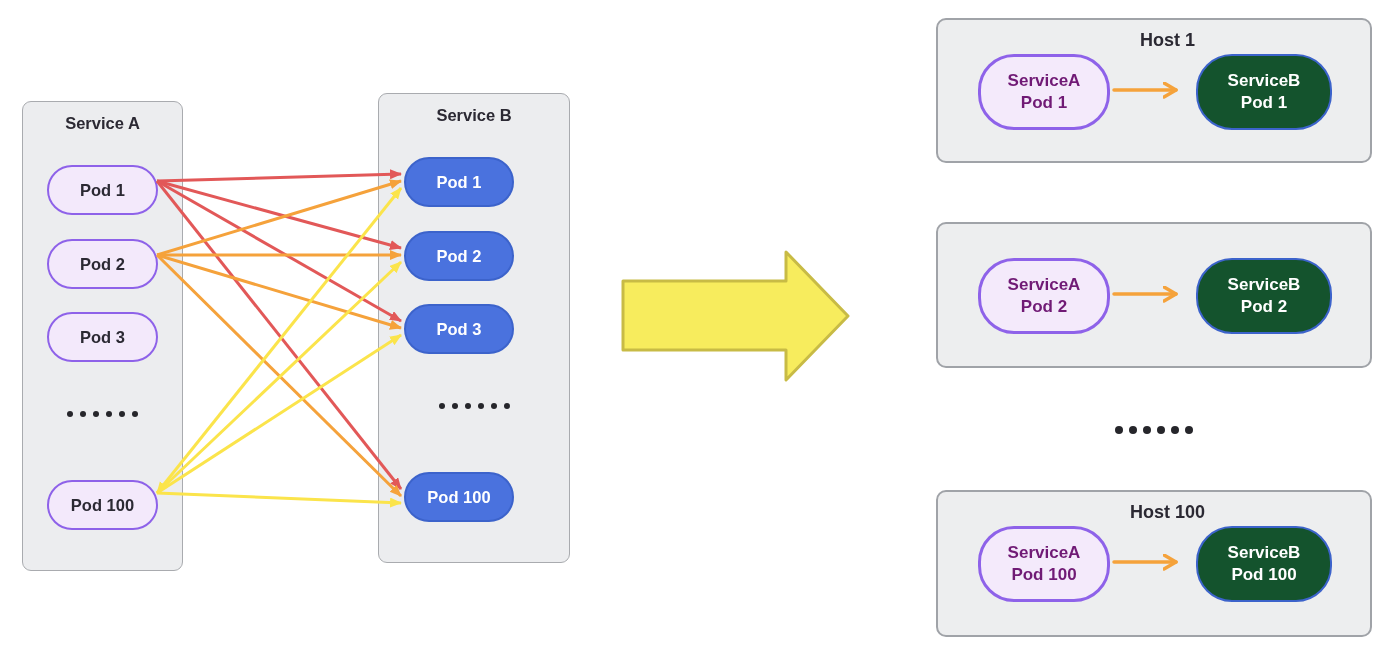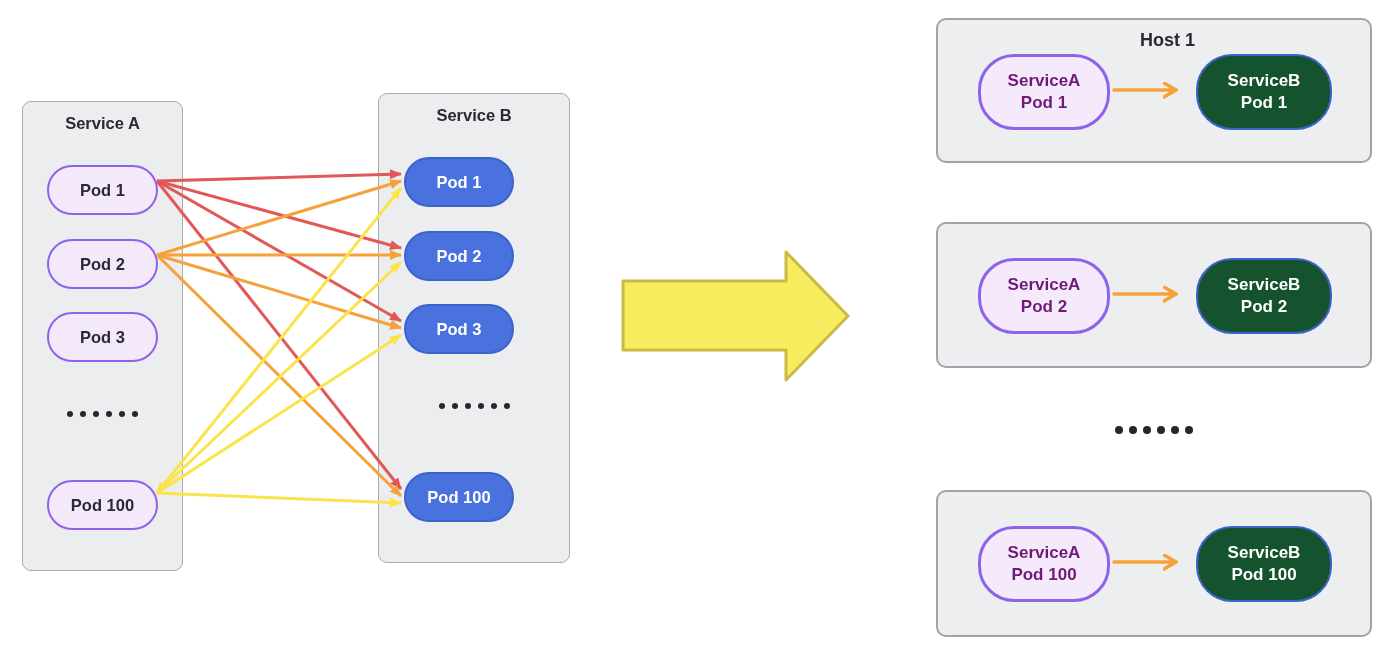--- a/index.html
+++ b/index.html
@@ -129,20 +129,21 @@
         <div class="host-pill host-pill-a">
           <div>ServiceA</div>
           <div>Pod 2</div>
         </div>
         <div class="host-pill host-pill-b">
           <div>ServiceB</div>
           <div>Pod 2</div>
         </div>
       </div>
       <div class="host-card" style="top: 490px; height: 147px;">
+        <div class="host-title">Host 100</div>
         <div class="host-pill host-pill-a">
           <div>ServiceA</div>
           <div>Pod 100</div>
         </div>
         <div class="host-pill host-pill-b">
           <div>ServiceB</div>
           <div>Pod 100</div>
         </div>
       </div>
     </div>

